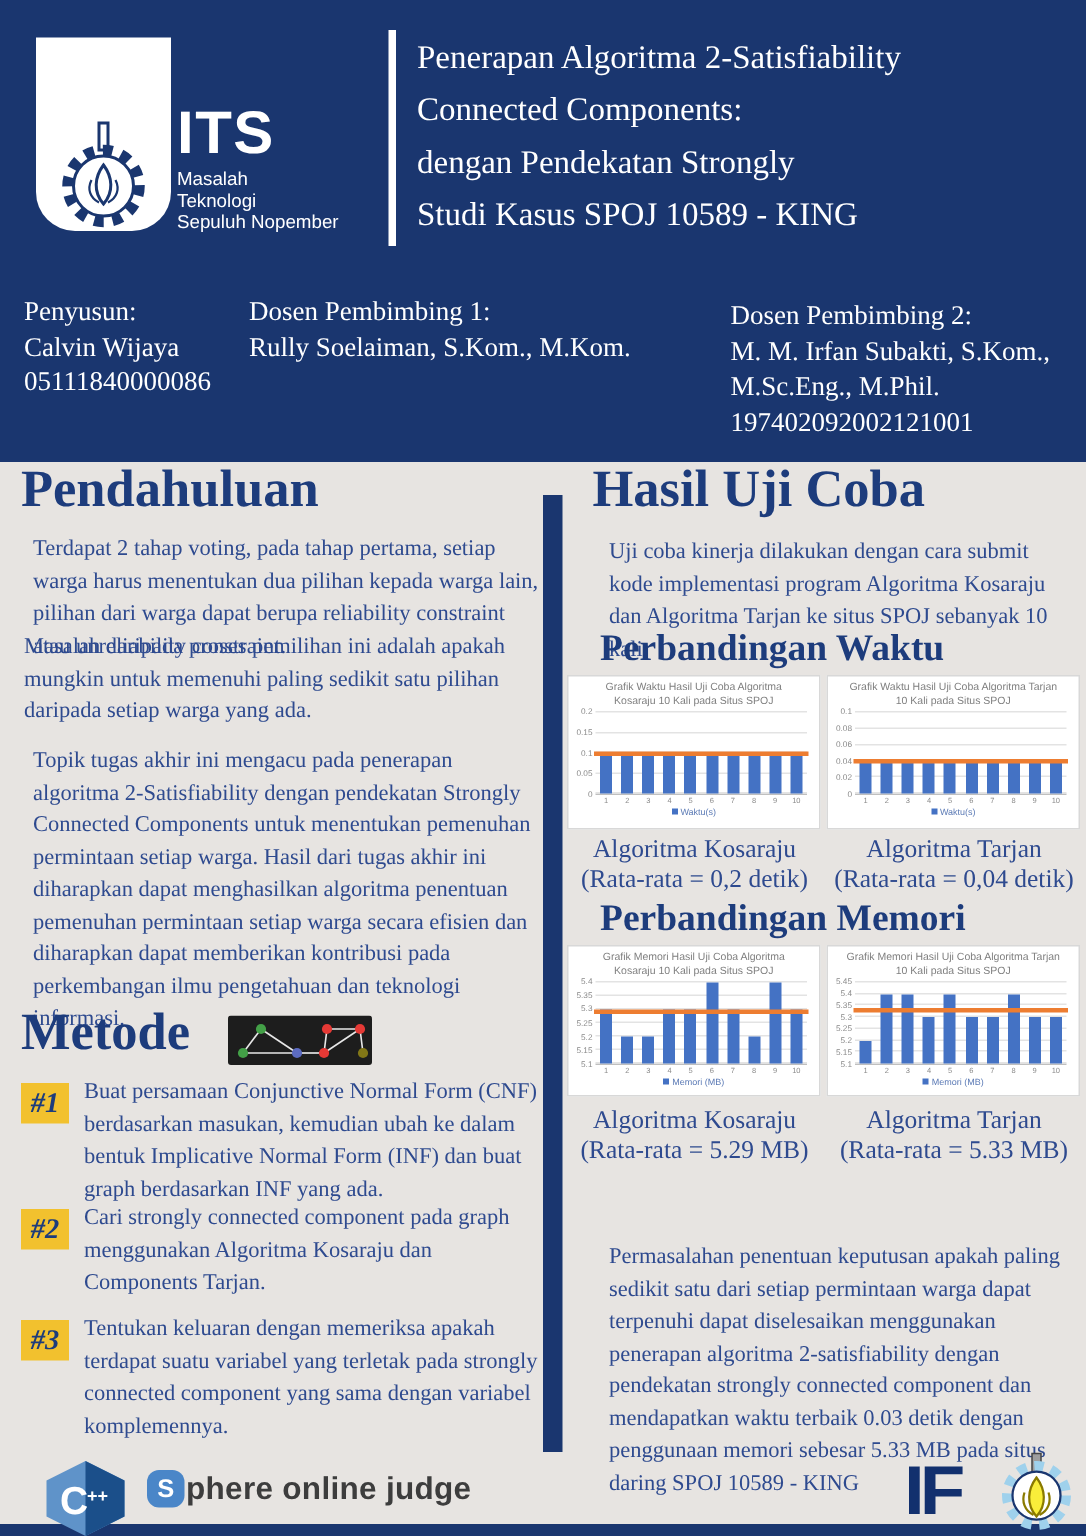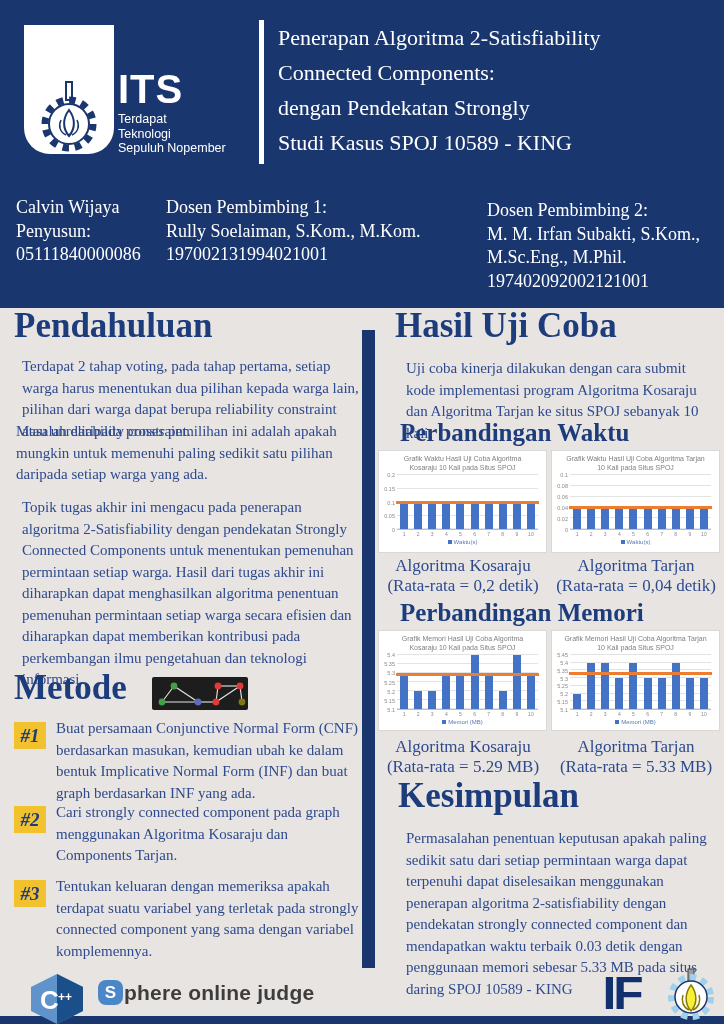--- a/index.html
+++ b/index.html
@@ -85,42 +85,41 @@
         <circle cx="31" cy="44" r="24" fill="none" stroke="#1a366f" stroke-width="7" stroke-dasharray="6.5 6"></circle>
         <circle cx="31" cy="44" r="20" fill="#ffffff" stroke="#1a366f" stroke-width="2"></circle>
         <path d="M31 30 C25 38 24 48 31 56 C38 48 37 38 31 30 Z" fill="none" stroke="#1a366f" stroke-width="2"></path>
         <path d="M23 40 C20 46 22 52 28 55" fill="none" stroke="#1a366f" stroke-width="1.5"></path>
         <path d="M39 40 C42 46 40 52 34 55" fill="none" stroke="#1a366f" stroke-width="1.5"></path>
       </svg>
     </div>
     <div class="its-block">
       <div class="its-acronym">ITS</div>
       <div style="margin-top:4px;">
-        <div class="inst-line">Terdapat</div>
+        <div class="inst-line">Masalah</div>
         <div class="inst-line">Teknologi</div>
         <div class="inst-line">Sepuluh Nopember</div>
       </div>
     </div>
     <div class="title-sep"></div>
     <div class="main-title">
       <div>Penerapan Algoritma 2-Satisfiability</div>
       <div>Connected Components:</div>
       <div>dengan Pendekatan Strongly</div>
       <div>Studi Kasus SPOJ 10589 - KING</div>
     </div>
     <div class="authors">
       <div class="auth-col c1">
+        <div>Penyusun:</div>
         <div>Calvin Wijaya</div>
-        <div>Penyusun:</div>
         <div>05111840000086</div>
       </div>
       <div class="auth-col c2">
         <div>Dosen Pembimbing 1:</div>
         <div>Rully Soelaiman, S.Kom., M.Kom.</div>
-        <div>197002131994021001</div>
       </div>
       <div class="auth-col c3">
         <div>Dosen Pembimbing 2:</div>
         <div>M. M. Irfan Subakti, S.Kom., M.Sc.Eng., M.Phil.</div>
         <div>197402092002121001</div>
       </div>
     </div>
   </div>
 
   <div class="divider"></div>
@@ -455,21 +454,20 @@
 
   <div class="result-label" style="left:377px;top:737px;">
     <div>Algoritma Kosaraju</div>
     <div>(Rata-rata = 5.29 MB)</div>
   </div>
   <div class="result-label" style="left:550px;top:737px;">
     <div>Algoritma Tarjan</div>
     <div>(Rata-rata = 5.33 MB)</div>
   </div>
 
-  <div class="sec-h" style="left:398px;top:778px;">Kesimpulan</div>
   <div class="body-text" style="left:406px;top:828px;width:312px;">Permasalahan penentuan keputusan apakah paling sedikit satu dari setiap permintaan warga dapat terpenuhi dapat diselesaikan menggunakan penerapan algoritma 2-satisfiability dengan pendekatan strongly connected component dan mendapatkan waktu terbaik 0.03 detik dengan penggunaan memori sebesar 5.33 MB pada situs daring SPOJ 10589 - KING</div>
 
   <div class="cpp-logo">
     <svg width="54" height="50" viewBox="0 0 54 50">
       <polygon points="27,0 53,13 53,37 27,50 1,37 1,13" fill="#5f93c9"></polygon>
       <polygon points="27,0 53,13 53,37 27,50" fill="#1b4f8a"></polygon>
       <text x="10" y="35" font-size="26" font-weight="bold" fill="#ffffff" font-family="Liberation Sans, sans-serif">C</text>
       <text x="28" y="27" font-size="12" font-weight="bold" fill="#ffffff" font-family="Liberation Sans, sans-serif">++</text>
     </svg>
   </div>

